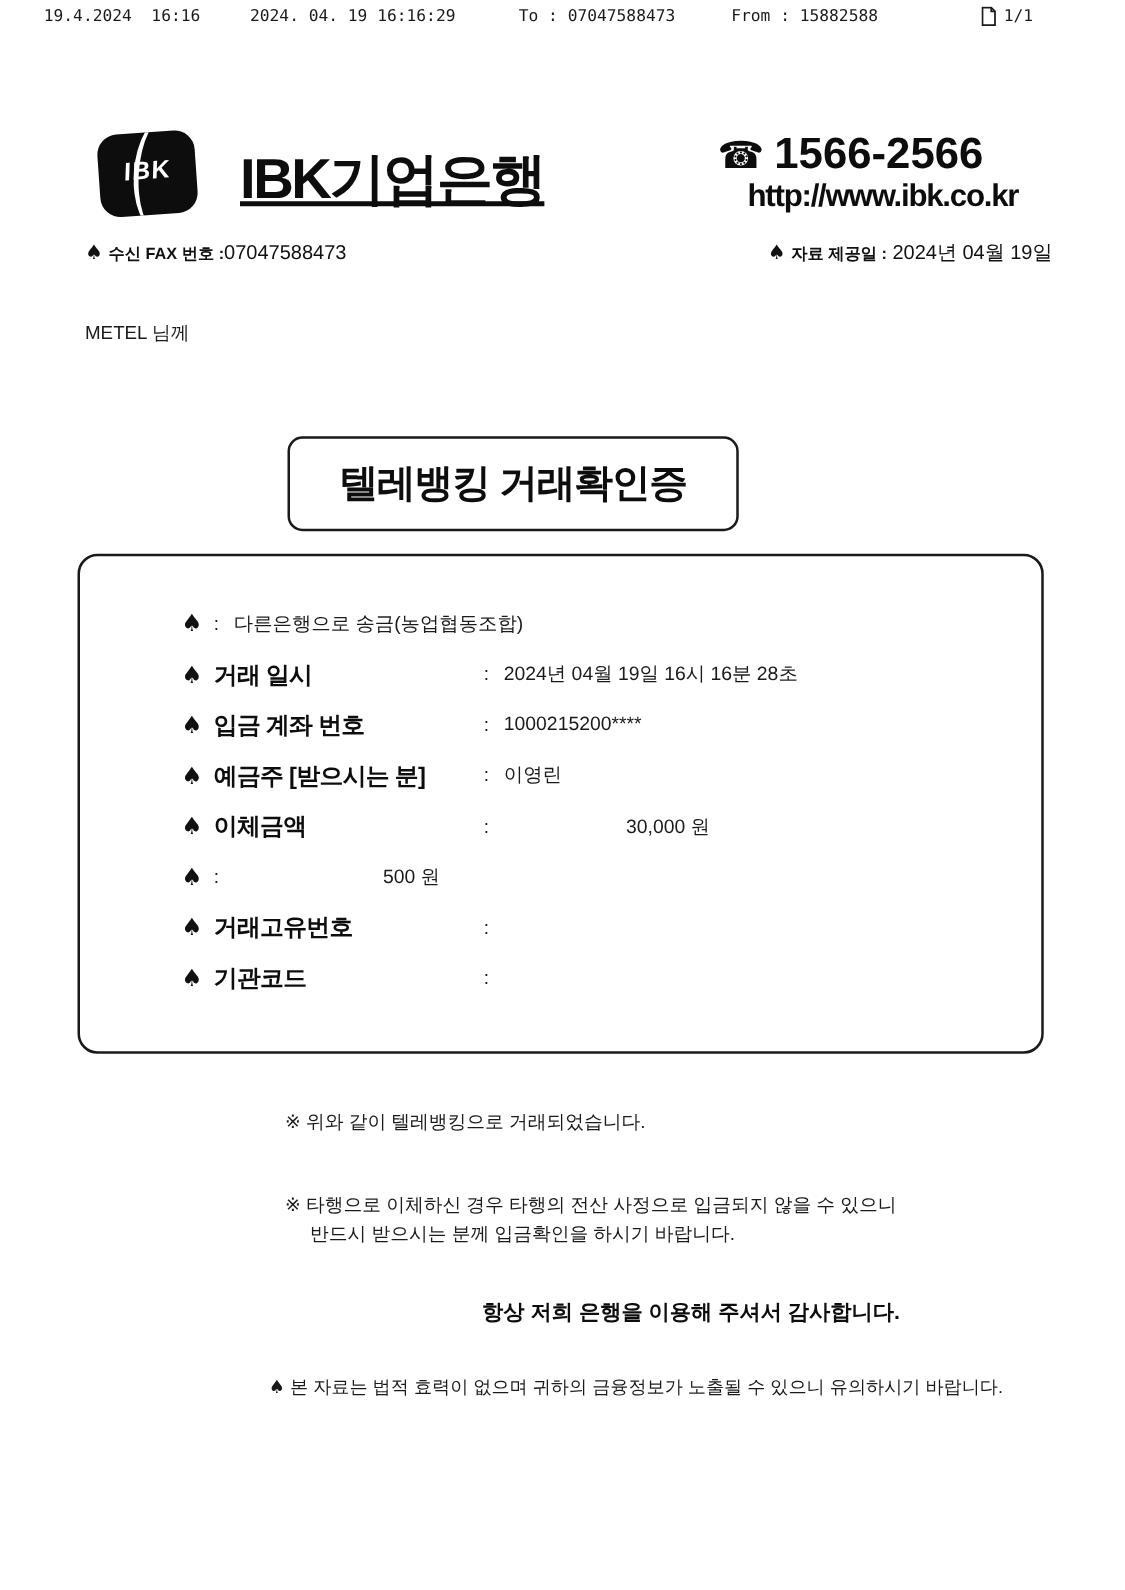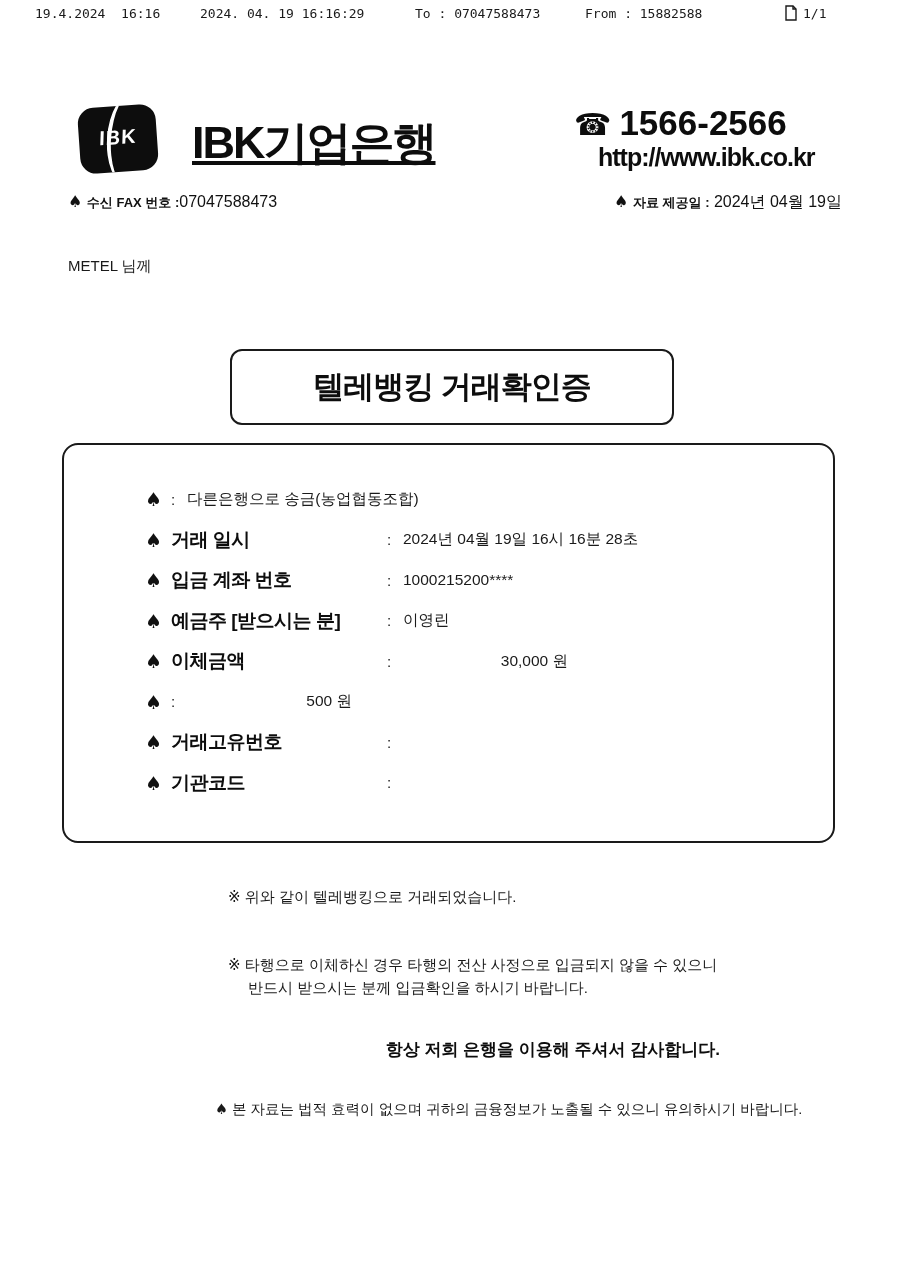--- a/index.html
+++ b/index.html
@@ -34,21 +34,21 @@
 
   
   .subhdr-left  { position:absolute; left:68px;  top:192px; font-size:16px; white-space:nowrap; }
   .subhdr-right { position:absolute; right:58px; top:192px; font-size:16px; white-space:nowrap; }
   .lbl-b { font-weight:bold; font-size:13px; }
   .spade { font-family:"DejaVu Sans",sans-serif; }
 
   .recipient { position:absolute; left:68px; top:257px; font-size:15px; color:#1a1a1a; }
 
   
-  .title-box { position:absolute; left:230px; top:349px; width:444px; height:76px;
+  .title-box { position:absolute; left:230px; top:349px; width:361px; height:76px;
     border:2.5px solid #1a1a1a; border-radius:12px; display:flex; align-items:center;
     justify-content:center; }
   .title-box h1 { font-size:31px; font-weight:bold; letter-spacing:-1px; color:#0d0d0d; }
 
   
   .detail-box { position:absolute; left:62px; top:443px; width:773px; height:400px;
     border:2.5px solid #1a1a1a; border-radius:16px; }
   .rows { position:absolute; left:0; top:34px; width:100%; }
   .row { display:flex; align-items:center; height:40.5px; }
   .row .sp    { width:26px; margin-left:81px; font-size:19px; font-family:"DejaVu Sans",sans-serif; }

